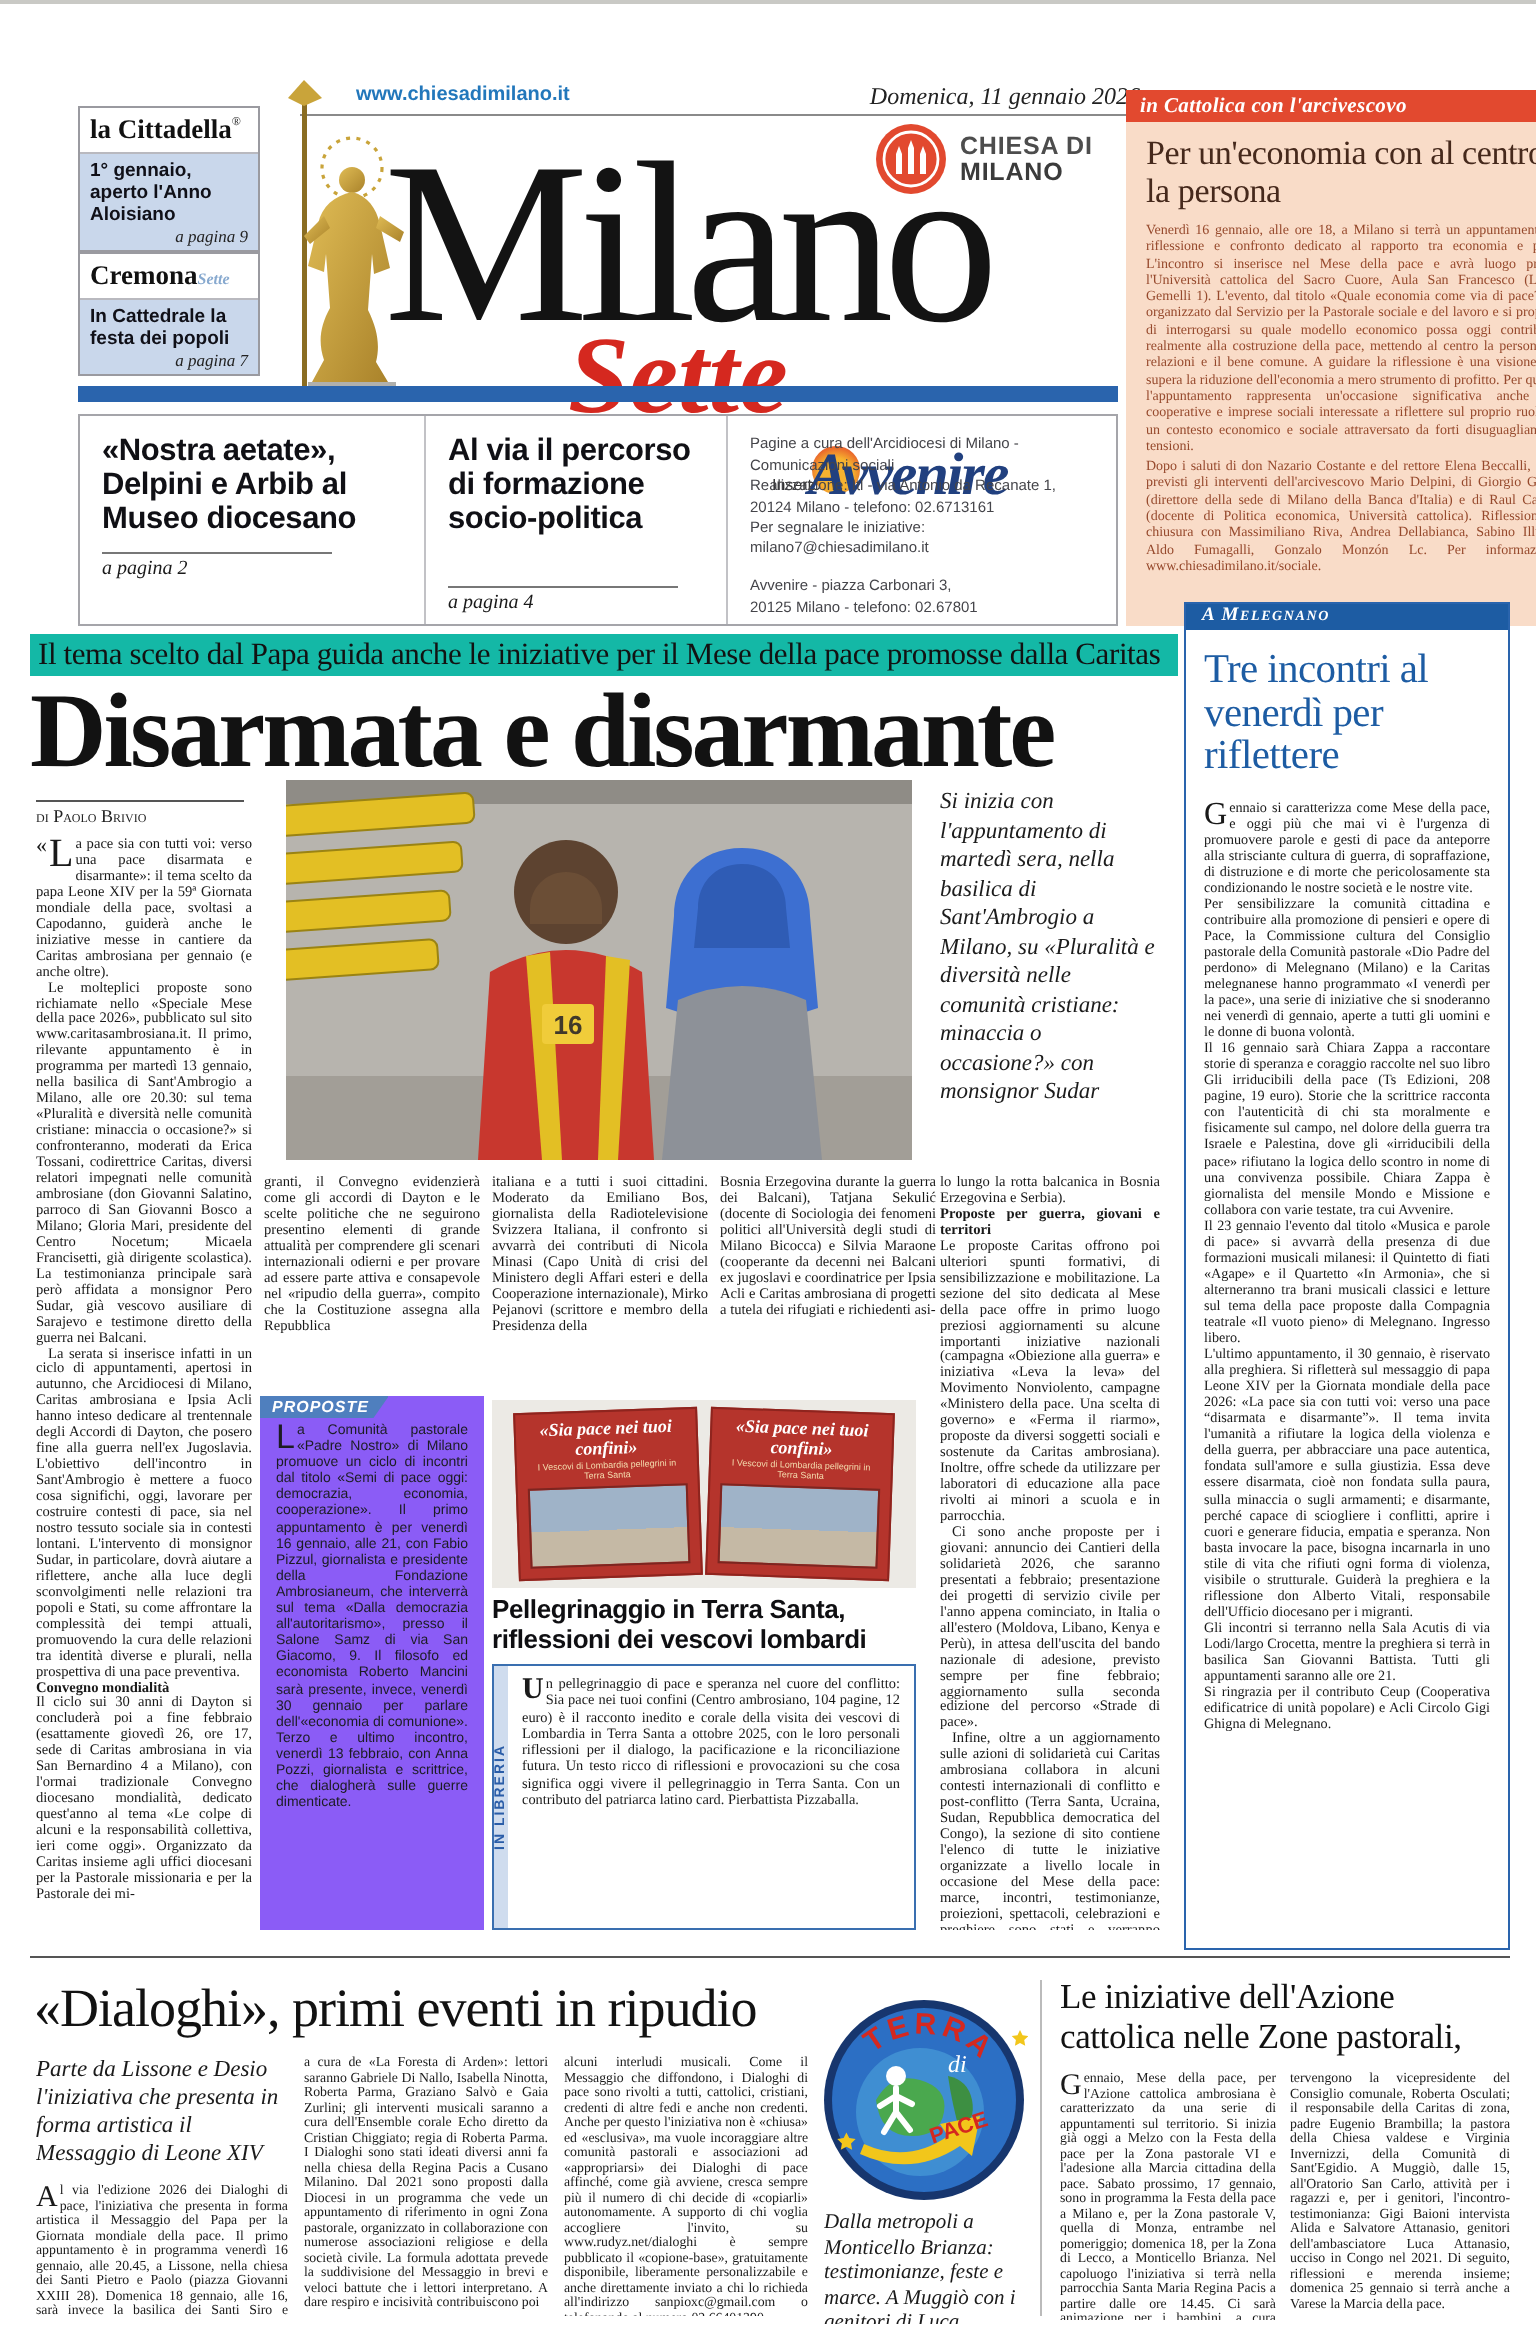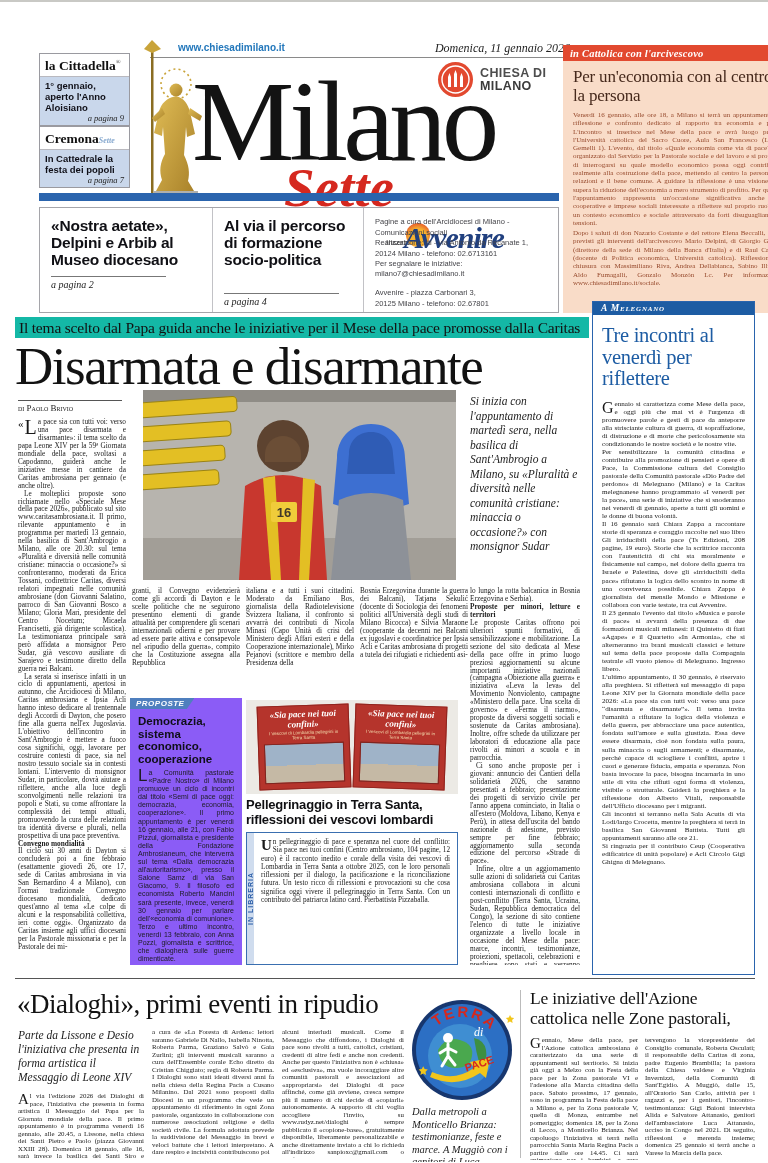--- a/index.html
+++ b/index.html
@@ -195,21 +195,21 @@
     <div style="padding:7px 10px 4px 10px;">
       <div class="catt-title">Per un'economia con al centro la persona</div>
       <div class="catt-body just" style="margin-top:6px;">
         <p>Venerdì 16 gennaio, alle ore 18, a Milano si terrà un appuntamento di riflessione e confronto dedicato al rapporto tra economia e pace. L'incontro si inserisce nel Mese della pace e avrà luogo presso l'Università cattolica del Sacro Cuore, Aula San Francesco (Largo Gemelli 1). L'evento, dal titolo «Quale economia come via di pace?», è organizzato dal Servizio per la Pastorale sociale e del lavoro e si propone di interrogarsi su quale modello economico possa oggi contribuire realmente alla costruzione della pace, mettendo al centro la persona, le relazioni e il bene comune. A guidare la riflessione è una visione che supera la riduzione dell'economia a mero strumento di profitto. Per questo l'appuntamento rappresenta un'occasione significativa anche per cooperative e imprese sociali interessate a riflettere sul proprio ruolo in un contesto economico e sociale attraversato da forti disuguaglianze e tensioni.</p>
         <p>Dopo i saluti di don Nazario Costante e del rettore Elena Beccalli, sono previsti gli interventi dell'arcivescovo Mario Delpini, di Giorgio Gobbi (direttore della sede di Milano della Banca d'Italia) e di Raul Caruso (docente di Politica economica, Università cattolica). Riflessioni di chiusura con Massimiliano Riva, Andrea Dellabianca, Sabino Illuzzi, Aldo Fumagalli, Gonzalo Monzón Lc. Per informazioni: www.chiesadimilano.it/sociale.</p>
       </div>
     </div>
   </div>
 
   <div class="abs kickerbar clip" style="left:15px;top:315px;width:570px;height:21px;">Il tema scelto dal Papa guida anche le iniziative per il Mese della pace promosse dalla Caritas</div>
-  <div class="abs headline" style="left:15px;top:338px;width:575px;">Disarmata e disarmante</div>
+  <div class="abs headline" style="left:15px;top:338px;width:575px;font-weight:bold;">Disarmata e disarmante</div>
   <div class="abs byline" style="left:18px;top:398px;">di Paolo Brivio</div>
 
   <div class="abs clip" style="left:143px;top:388px;width:313px;height:190px;">
     <svg width="313" height="190" viewBox="0 0 313 190">
       <rect width="313" height="190" fill="#b7b4ae"></rect>
       <rect y="0" width="313" height="12" fill="#8f8c86"></rect>
       <rect y="148" width="313" height="42" fill="#a29e97"></rect>
       <g fill="#e3bf24" stroke="#9a8313" stroke-width="1">
         <rect x="-6" y="10" width="100" height="15" rx="4" transform="rotate(-4 40 18)"></rect>
         <rect x="-6" y="34" width="94" height="15" rx="4" transform="rotate(-4 40 42)"></rect>
@@ -242,21 +242,20 @@
     <p class="subhead">Convegno mondialità</p>
     <p class="noind">Il ciclo sui 30 anni di Dayton si concluderà poi a fine febbraio (esattamente giovedì 26, ore 17, sede di Caritas ambrosiana in via San Bernardino 4 a Milano), con l'ormai tradizionale Convegno diocesano mondialità, dedicato quest'anno al tema «Le colpe di alcuni e la responsabilità collettiva, ieri come oggi». Organizzato da Caritas insieme agli uffici diocesani per la Pastorale missionaria e per la Pastorale dei mi-</p>
   </div>
 
   <div class="abs bodycol just clip" style="left:132px;top:585px;width:108px;height:106px;">
     <p class="noind">granti, il Convegno evidenzierà come gli accordi di Dayton e le scelte politiche che ne seguirono presentino elementi di grande attualità per comprendere gli scenari internazionali odierni e per provare ad essere parte attiva e consapevole nel «ripudio della guerra», compito che la Costituzione assegna alla Repubblica</p>
   </div>
 
   <div class="abs prop clip" style="left:130px;top:696px;width:112px;height:267px;box-sizing:border-box;">
     <div class="prop-tab">PROPOSTE</div>
-    <div class="prop-title">Democrazia, sistema economico, cooperazione</div>
     <div class="prop-body just">
       <span class="dc-sans">L</span><span>a Comunità pastorale «Padre Nostro» di Milano promuove un ciclo di incontri dal titolo «Semi di pace oggi: democrazia, economia, cooperazione». Il primo appuntamento è per venerdì 16 gennaio, alle 21, con Fabio Pizzul, giornalista e presidente della Fondazione Ambrosianeum, che interverrà sul tema «Dalla democrazia all'autoritarismo», presso il Salone Samz di via San Giacomo, 9. Il filosofo ed economista Roberto Mancini sarà presente, invece, venerdì 30 gennaio per parlare dell'«economia di comunione». Terzo e ultimo incontro, venerdì 13 febbraio, con Anna Pozzi, giornalista e scrittrice, che dialogherà sulle guerre dimenticate.</span>
     </div>
   </div>
 
   <div class="abs bodycol just clip" style="left:360px;top:585px;width:108px;height:110px;">
     <p class="noind">Bosnia Erzegovina durante la guerra dei Balcani), Tatjana Sekulić (docente di Sociologia dei fenomeni politici all'Università degli studi di Milano Bicocca) e Silvia Maraone (cooperante da decenni nei Balcani ex jugoslavi e coordinatrice per Ipsia Acli e Caritas ambrosiana di progetti a tutela dei rifugiati e richiedenti asi-</p>
   </div>
   <div class="abs bodycol just clip" style="left:246px;top:585px;width:108px;height:110px;">
     <p class="noind">italiana e a tutti i suoi cittadini. Moderato da Emiliano Bos, giornalista della Radiotelevisione Svizzera Italiana, il confronto si avvarrà dei contributi di Nicola Minasi (Capo Unità di crisi del Ministero degli Affari esteri e della Cooperazione internazionale), Mirko Pejanovi (scrittore e membro della Presidenza della</p>
@@ -278,21 +277,21 @@
   <div class="abs lib-title clip" style="left:246px;top:796px;width:212px;height:30px;">Pellegrinaggio in Terra Santa, riflessioni dei vescovi lombardi</div>
   <div class="abs libbox clip" style="left:246px;top:830px;width:212px;height:133px;box-sizing:border-box;">
     <div class="lib-tab">IN LIBRERIA</div>
     <div class="lib-body just">
       <span class="dc" style="font-size:15px;line-height:13px;font-weight:700;">U</span><span>n pellegrinaggio di pace e speranza nel cuore del conflitto: Sia pace nei tuoi confini (Centro ambrosiano, 104 pagine, 12 euro) è il racconto inedito e corale della visita dei vescovi di Lombardia in Terra Santa a ottobre 2025, con le loro personali riflessioni per il dialogo, la pacificazione e la riconciliazione futura. Un testo ricco di riflessioni e provocazioni su che cosa significa oggi vivere il pellegrinaggio in Terra Santa. Con un contributo del patriarca latino card. Pierbattista Pizzaballa.</span>
     </div>
   </div>
 
   <div class="abs bodycol just clip" style="left:470px;top:585px;width:110px;height:378px;">
     <p class="noind">lo lungo la rotta balcanica in Bosnia Erzegovina e Serbia).</p>
-    <p class="subhead">Proposte per minori, letture e territori</p>
+    <p class="subhead">Proposte per guerra, giovani e territori</p>
     <p class="noind">Le proposte Caritas offrono poi ulteriori spunti formativi, di sensibilizzazione e mobilitazione. La sezione del sito dedicata al Mese della pace offre in primo luogo preziosi aggiornamenti su alcune importanti iniziative nazionali (campagna «Obiezione alla guerra» e iniziativa «Leva la leva» del Movimento Nonviolento, campagne «Ministero della pace. Una scelta di governo» e «Ferma il riarmo», proposte da diversi soggetti sociali e sostenute da Caritas ambrosiana). Inoltre, offre schede da utilizzare per laboratori di educazione alla pace rivolti ai minori a scuola e in parrocchia.</p>
     <p>Ci sono anche proposte per i giovani: annuncio dei Cantieri della solidarietà 2026, che saranno presentati a febbraio; presentazione dei progetti di servizio civile per l'anno appena cominciato, in Italia o all'estero (Moldova, Libano, Kenya e Perù), in attesa dell'uscita del bando nazionale di adesione, previsto sempre per fine febbraio; aggiornamento sulla seconda edizione del percorso «Strade di pace».</p>
     <p>Infine, oltre a un aggiornamento sulle azioni di solidarietà cui Caritas ambrosiana collabora in alcuni contesti internazionali di conflitto e post-conflitto (Terra Santa, Ucraina, Sudan, Repubblica democratica del Congo), la sezione di sito contiene l'elenco di tutte le iniziative organizzate a livello locale in occasione del Mese della pace: marce, incontri, testimonianze, proiezioni, spettacoli, celebrazioni e preghiere sono stati e verranno proposti, a gennaio e oltre, in tantissimi centri della Diocesi di Milano, a conferma di un diffuso desiderio di pace, che oggi più che mai occorre non lasciar spegnere.</p>
   </div>
 
   <div class="abs mele clip" style="left:592px;top:299px;width:163px;height:674px;box-sizing:border-box;">
     <div class="mele-hd">A Melegnano</div>
     <div style="padding:10px 9px 6px 9px;">
       <div class="mele-title">Tre incontri al venerdì per riflettere</div>
       <div class="mele-body just" style="margin-top:10px;">

